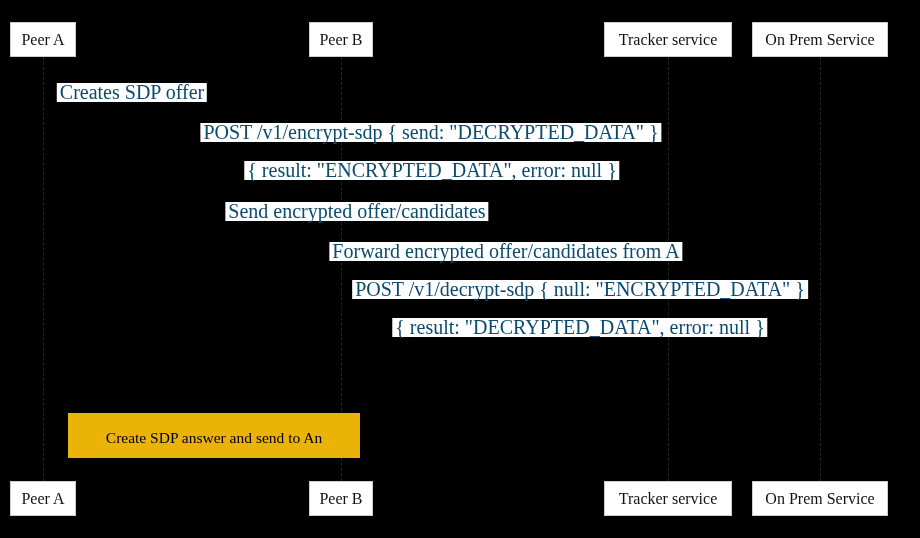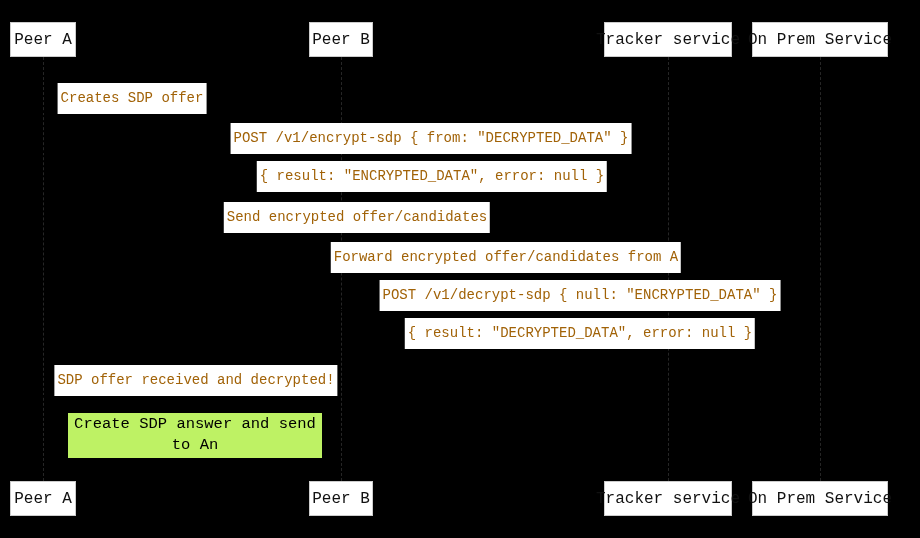--- a/index.html
+++ b/index.html
@@ -6,21 +6,21 @@
     margin: 0;
     padding: 0;
     background: #000000;
   }
   .stage {
     position: relative;
     width: 920px;
     height: 538px;
     background: #000000;
     overflow: hidden;
-    font-family: Liberation Mono, monospace;
+    font-family: Liberation Serif, serif;
   }
   
   .lifeline {
     position: absolute;
     top: 57px;
     height: 424px;
     width: 0;
     border-left: 1px dashed #262626;
   }
   
@@ -40,38 +40,38 @@
     align-items: center;
     justify-content: center;
     color: #111111;
     font-size: 16px;
     white-space: nowrap;
   }
   .msg-label {
     position: absolute;
     transform: translateX(-50%);
     background: #ffffff;
-    color: #a16207;
-    font-size: 14px;
+    color: #0c4a6e;
+    font-size: 20px;
     line-height: 19px;
-    padding: 6px 3px;
+    padding: 0 3px;
     white-space: nowrap;
   }
   .note-box {
     position: absolute;
     left: 68px;
     top: 413px;
-    width: 254px;
+    width: 292px;
     height: 45px;
-    background: #bef264;
+    background: #eab308;
     color: #000000;
     font-size: 15.5px;
     line-height: 21px;
     text-align: center;
-    padding-top: 1px;
+    padding-top: 14px;
     box-sizing: border-box;
   }
 </style>
 </head>
 <body>
 
 <div class="stage">
 
   <div class="lifeline" style="left:43px"></div>
   <div class="lifeline" style="left:341px"></div>
@@ -94,27 +94,26 @@
       <span>Peer B</span>
     </div>
   <div class="actor-box" style="left:604px; top:22px; width:128px">
       <span>Tracker service</span>
     </div>
   <div class="actor-box" style="left:752px; top:22px; width:136px">
       <span>On Prem Service</span>
     </div>
 
   <div class="msg-label" style="left:132px; top:83px">Creates SDP offer</div>
-  <div class="msg-label" style="left:431px; top:123px">POST /v1/encrypt-sdp { from: "DECRYPTED_DATA" }</div>
+  <div class="msg-label" style="left:431px; top:123px">POST /v1/encrypt-sdp { send: "DECRYPTED_DATA" }</div>
   <div class="msg-label" style="left:432px; top:161px">{ result: "ENCRYPTED_DATA", error: null }</div>
   <div class="msg-label" style="left:506px; top:242px">Forward encrypted offer/candidates from A</div>
   <div class="msg-label" style="left:357px; top:202px">Send encrypted offer/candidates</div>
   <div class="msg-label" style="left:580px; top:280px">POST /v1/decrypt-sdp { null: "ENCRYPTED_DATA" }</div>
   <div class="msg-label" style="left:580px; top:318px">{ result: "DECRYPTED_DATA", error: null }</div>
-  <div class="msg-label" style="left:196px; top:365px">SDP offer received and decrypted!</div>
 
   <div class="note-box">
     <div>Create SDP answer and send to An</div>
   </div>
 
   <div class="actor-box" style="left:10px;  top:481px; width:66px">
       <span>Peer A</span>
     </div>
   <div class="actor-box" style="left:309px; top:481px; width:64px">
       <span>Peer B</span>

